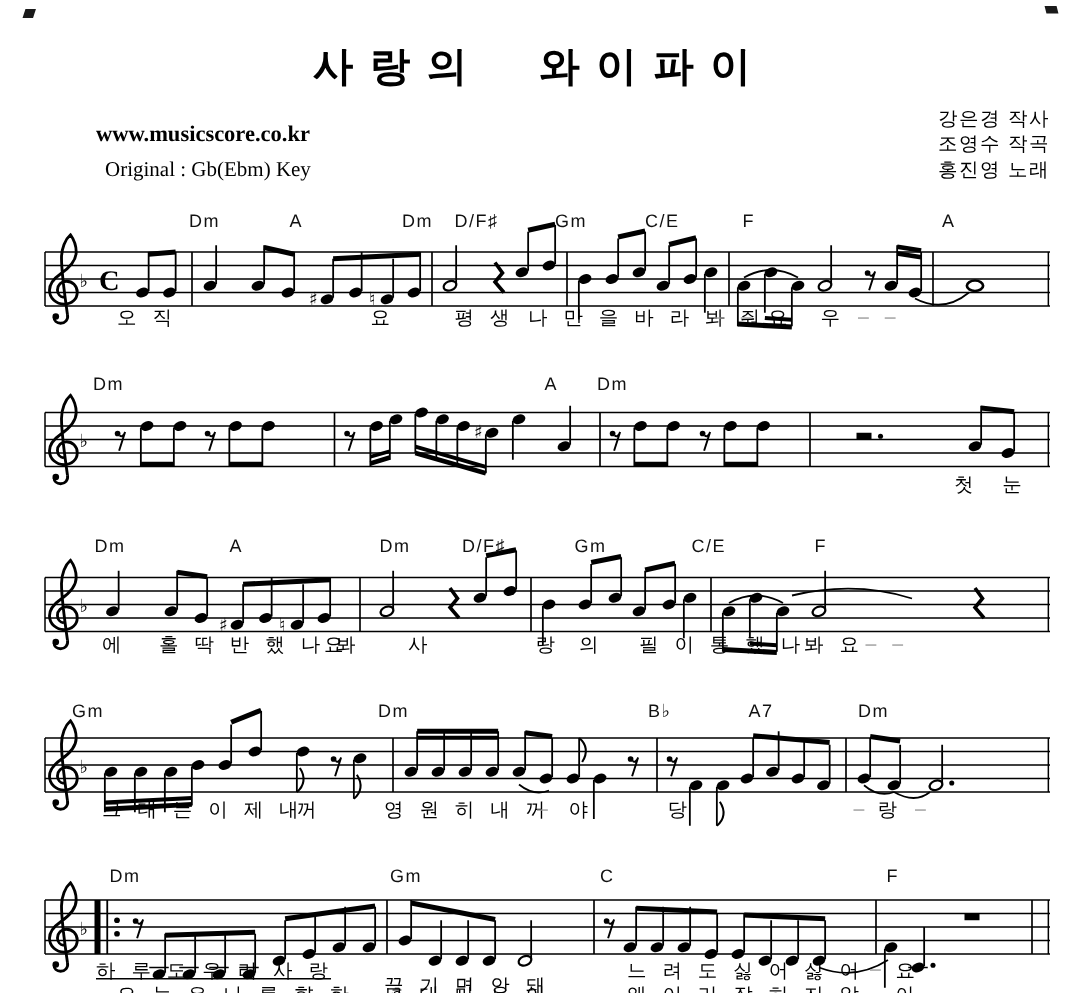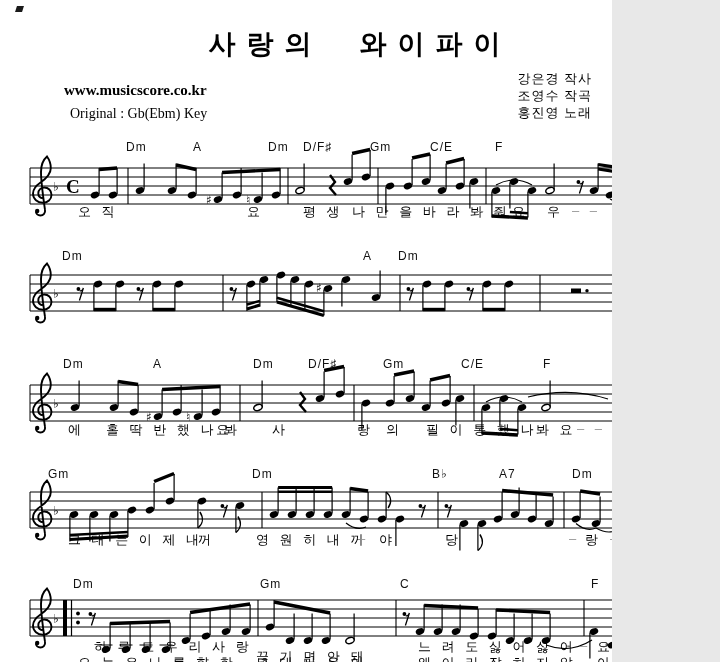--- a/index.html
+++ b/index.html
@@ -1,16 +1,16 @@
 <!DOCTYPE html>
 <html><head>
 <meta charset="utf-8">
 <style>
   html,body{margin:0;padding:0;background:#e8e8e8;}
-  #page{position:relative;width:612px;height:662px;background:#ffffff;overflow:hidden;
+  #page{position:relative;width:720px;height:662px;background:#ffffff;overflow:hidden;
         font-family:"Liberation Sans","DejaVu Sans",sans-serif;color:#000;}
   #score-svg{position:absolute;left:0;top:0;}
   .abs{position:absolute;white-space:pre;}
   #title{left:0;top:26px;width:720px;text-align:center;font-size:27px;font-weight:bold;
          letter-spacing:11px;font-family:"Liberation Sans","DejaVu Sans",sans-serif;}
   #site{left:64px;top:82px;font-size:15px;font-weight:bold;font-family:"Liberation Serif","DejaVu Serif",serif;}
   #origkey{left:70px;top:106px;font-size:14px;font-family:"Liberation Serif","DejaVu Serif",serif;}
   .credit{right:20px;text-align:right;font-size:13px;letter-spacing:1px;}
   .c{font-size:12px;letter-spacing:1px;color:#111;}
   .l{font-size:13px;letter-spacing:2px;word-spacing:3px;text-align:right;}
@@ -389,21 +389,21 @@
   <span class="abs l" style="left:68px;top:531px;">그 대 는 이 제 내</span>
   <span class="abs l" style="left:198px;top:531px;">꺼</span>
   <span class="abs l" style="left:256px;top:531px;">영 원 히 내 꺼</span>
   <span class="abs l mel" style="left:358px;top:531px;">–</span>
   <span class="abs l" style="left:379px;top:531px;">야</span>
   <span class="abs l" style="left:445px;top:531px;">당</span>
   <span class="abs l mel" style="left:569px;top:531px;">–</span>
   <span class="abs l" style="left:585px;top:531px;">랑</span>
   <span class="abs l mel" style="left:610px;top:531px;">–</span>
 
-  <span class="abs l" style="left:94px;top:638px;">하 루 도 우 리 사 랑</span>
+  <span class="abs l" style="left:64px;top:638px;text-decoration:underline;">하 루 도 우 리 사 랑</span>
   <span class="abs l" style="left:256px;top:648px;">끊 기 면 안 돼</span>
   <span class="abs l" style="left:418px;top:638px;">느 려 도 싫 어 싫 어</span>
   <span class="abs l mel" style="left:580px;top:638px;">–</span>
   <span class="abs l" style="left:597px;top:638px;">요</span>
 
   <span class="abs l" style="left:78px;top:654px;">오 늘 은 나 를 향 한</span>
   <span class="abs l" style="left:256px;top:654px;">그 대 마 음 이</span>
   <span class="abs l" style="left:418px;top:654px;">왜 이 리 잡 히 지 않</span>
   <span class="abs l" style="left:597px;top:654px;">아</span>
 

